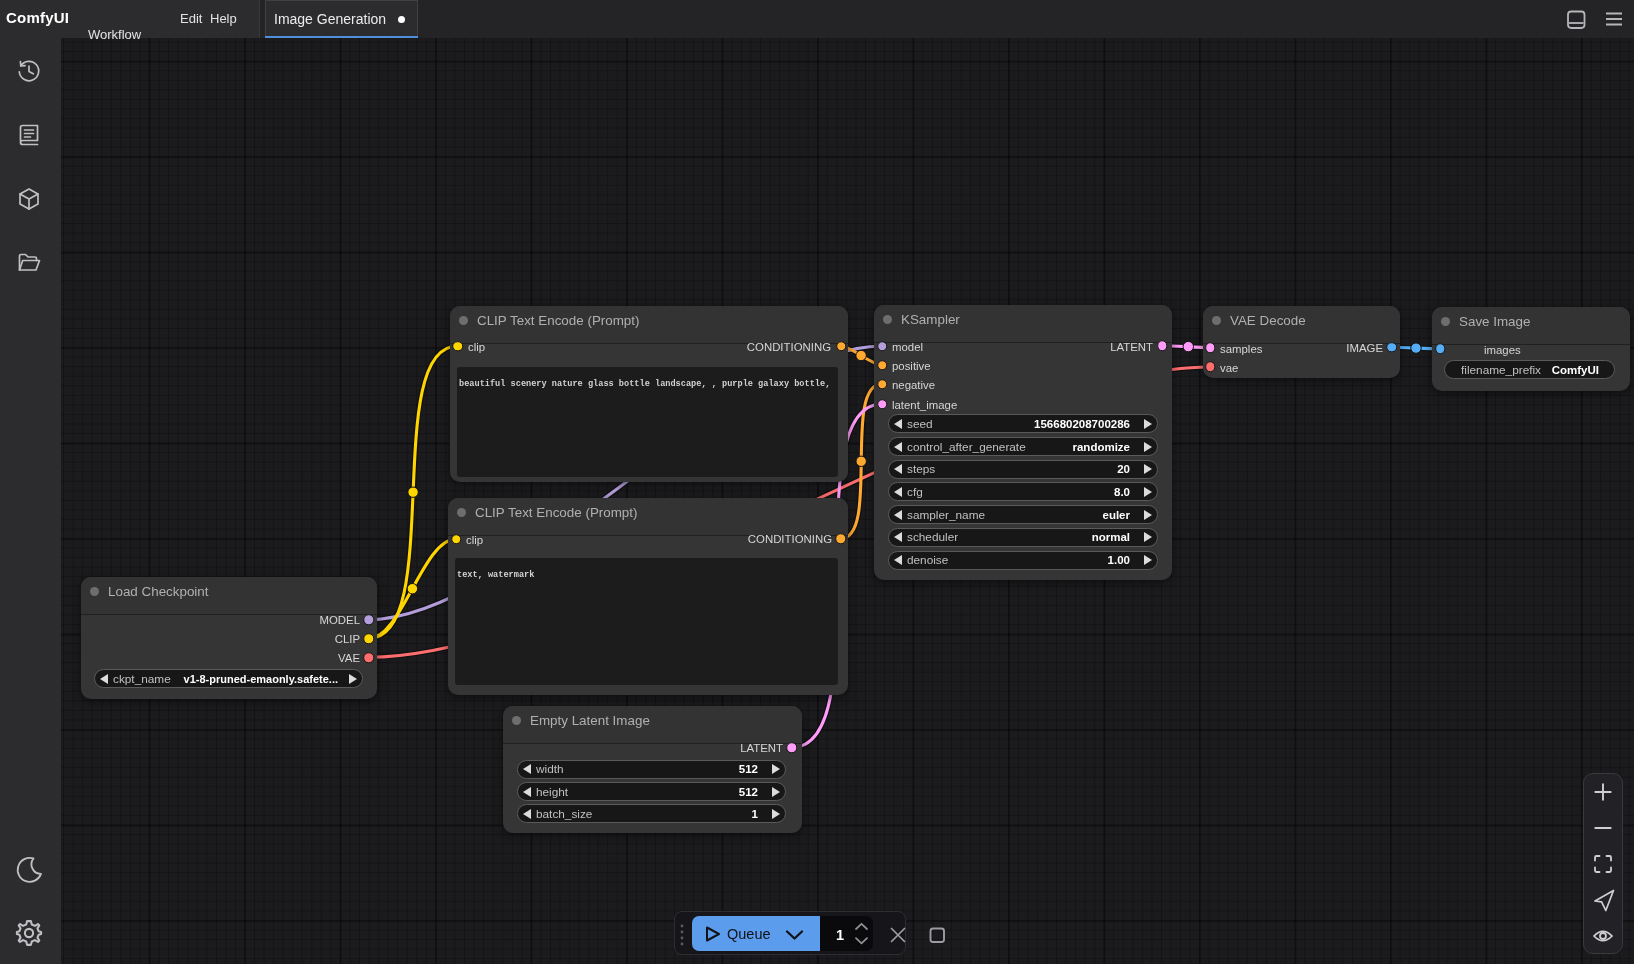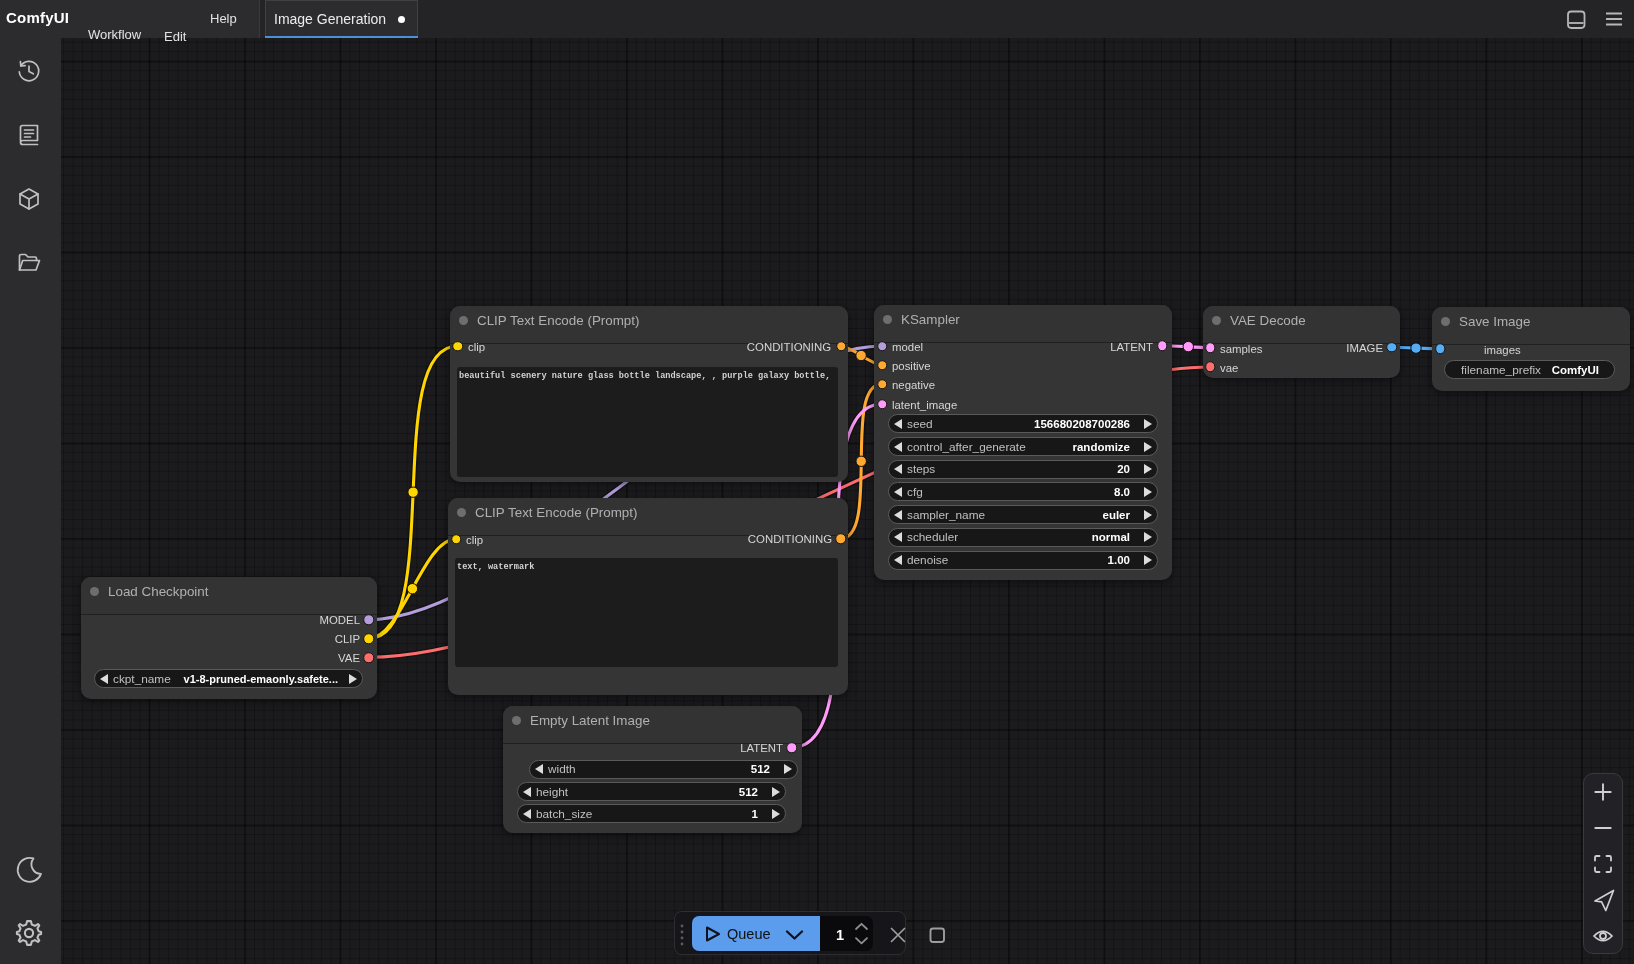--- a/index.html
+++ b/index.html
@@ -39,21 +39,21 @@
 .widget { position:absolute; height:19px; background:#171717; border:1px solid #5a5a5a;
   border-radius:10px; display:flex; align-items:center; font-size:11.8px; }
 .arrL { width:0; height:0; border-top:5px solid transparent; border-bottom:5px solid transparent;
   border-right:8px solid #dcdcdc; margin-left:5px; flex:0 0 auto; }
 .arrR { width:0; height:0; border-top:5px solid transparent; border-bottom:5px solid transparent;
   border-left:8px solid #dcdcdc; margin-right:5px; flex:0 0 auto; }
 .wname { color:#c0c0c0; margin-left:5px; flex:0 0 auto; white-space:nowrap; }
 .wval { color:#fff; font-weight:bold; margin-left:auto; margin-right:14px; white-space:nowrap; font-size:11.5px; }
 .tarea { position:absolute; background:#1c1c1c; border-radius:3px;
   font-family:"Liberation Mono", monospace; font-size:8.6px; color:#d2d2d2;
-  padding:4px 2px; line-height:1.3; letter-spacing:0; white-space:pre-wrap; font-weight:bold; }
+  padding:12px 2px; line-height:1.3; letter-spacing:0; white-space:pre-wrap; font-weight:bold; }
 #queuebar { position:absolute; left:613px; top:873px; width:232px; height:44px; background:#16161a;
   border:1px solid #2e2e32; border-radius:8px; z-index:30; }
 #zoompanel { position:absolute; left:1522px; top:735px; width:40px; height:181px; background:#222226;
   border:1px solid #3a3a3e; border-radius:10px; z-index:30; }
 </style>
 </head>
 <body>
 <div id="canvas">
   <svg id="wires" viewBox="0 0 1573 926">
     <g fill="none" stroke="#101010" stroke-width="5.6" opacity="0.85">
@@ -123,21 +123,21 @@
 
   <div class="node" style="left:387px; top:460px; width:400px; height:197px;">
     <div class="ntitle">
         <div class="ndot"></div>
         <div class="ntext">CLIP Text Encode (Prompt)</div>
       </div>
     <div class="port" style="left:3.5px; top:36.5px; background:#FFD500;"></div>
     <div class="slotlab" style="left:18px; top:34px;">clip</div>
     <div class="slotlab r" style="right:16px; top:33px;">CONDITIONING</div>
     <div class="port" style="left:388px; top:36px; background:#FFA931;"></div>
-    <div class="tarea" style="left:7px; top:60px; width:383px; height:109px;">text, watermark</div>
+    <div class="tarea" style="left:7px; top:60px; width:383px; height:127px;">text, watermark</div>
   </div>
 
   <div class="node" style="left:813px; top:267px; width:298px; height:275px;">
     <div class="ntitle">
         <div class="ndot"></div>
         <div class="ntext">KSampler</div>
       </div>
     <div class="port" style="left:3.5px; top:36.5px; background:#B39DDB;"></div>
     <div class="slotlab" style="left:18px; top:34px;">model</div>
     <div class="port" style="left:3.5px; top:55.5px; background:#FFA931;"></div>
@@ -218,21 +218,21 @@
     </div>
   </div>
 
   <div class="node" style="left:442px; top:668px; width:299px; height:127px;">
     <div class="ntitle">
         <div class="ndot"></div>
         <div class="ntext">Empty Latent Image</div>
       </div>
     <div class="slotlab r" style="right:19px; top:34px;">LATENT</div>
     <div class="port" style="left:284.4px; top:37px; background:#FF9CF9;"></div>
-    <div class="widget" style="left:26px; top:53.7px; width:269px;">
+    <div class="widget" style="left:14px; top:53.7px; width:269px;">
       <div class="arrL"></div>
         <div class="wname">width</div>
         <div class="wval">512</div>
         <div class="arrR"></div>
     </div>
     <div class="widget" style="left:14px; top:76px; width:269px;">
       <div class="arrL"></div>
         <div class="wname">height</div>
         <div class="wval">512</div>
         <div class="arrR"></div>
@@ -282,21 +282,21 @@
         <circle cx="19" cy="162" r="3" stroke-width="1.8"></circle>
       </g>
     </svg>
   </div>
 </div>
 <div id="topbar">
   <div id="tabstrip"></div>
   <div id="tabsep"></div>
   <div id="logo">ComfyUI</div>
   <div class="menuitem" style="left:88px;margin-top:16px;">Workflow</div>
-  <div class="menuitem" style="left:164px;margin-top:18px;">Edit</div>
+  <div class="menuitem" style="left:180px;">Edit</div>
   <div class="menuitem" style="left:210px;">Help</div>
   <div id="tab"></div>
   <div id="tabline"></div>
   <div id="tablabel">Image Generation</div>
   <div id="tabdot"></div>
   <svg width="80" height="38" style="position:absolute;left:1554px;top:0;">
     <g fill="none" stroke="#b6b6ba" stroke-width="1.8">
       <rect x="14" y="11.5" width="16.5" height="16.5" rx="3.2"></rect>
       <path d="M 15 23 L 29.5 23"></path>
       <g stroke-width="2.1">

